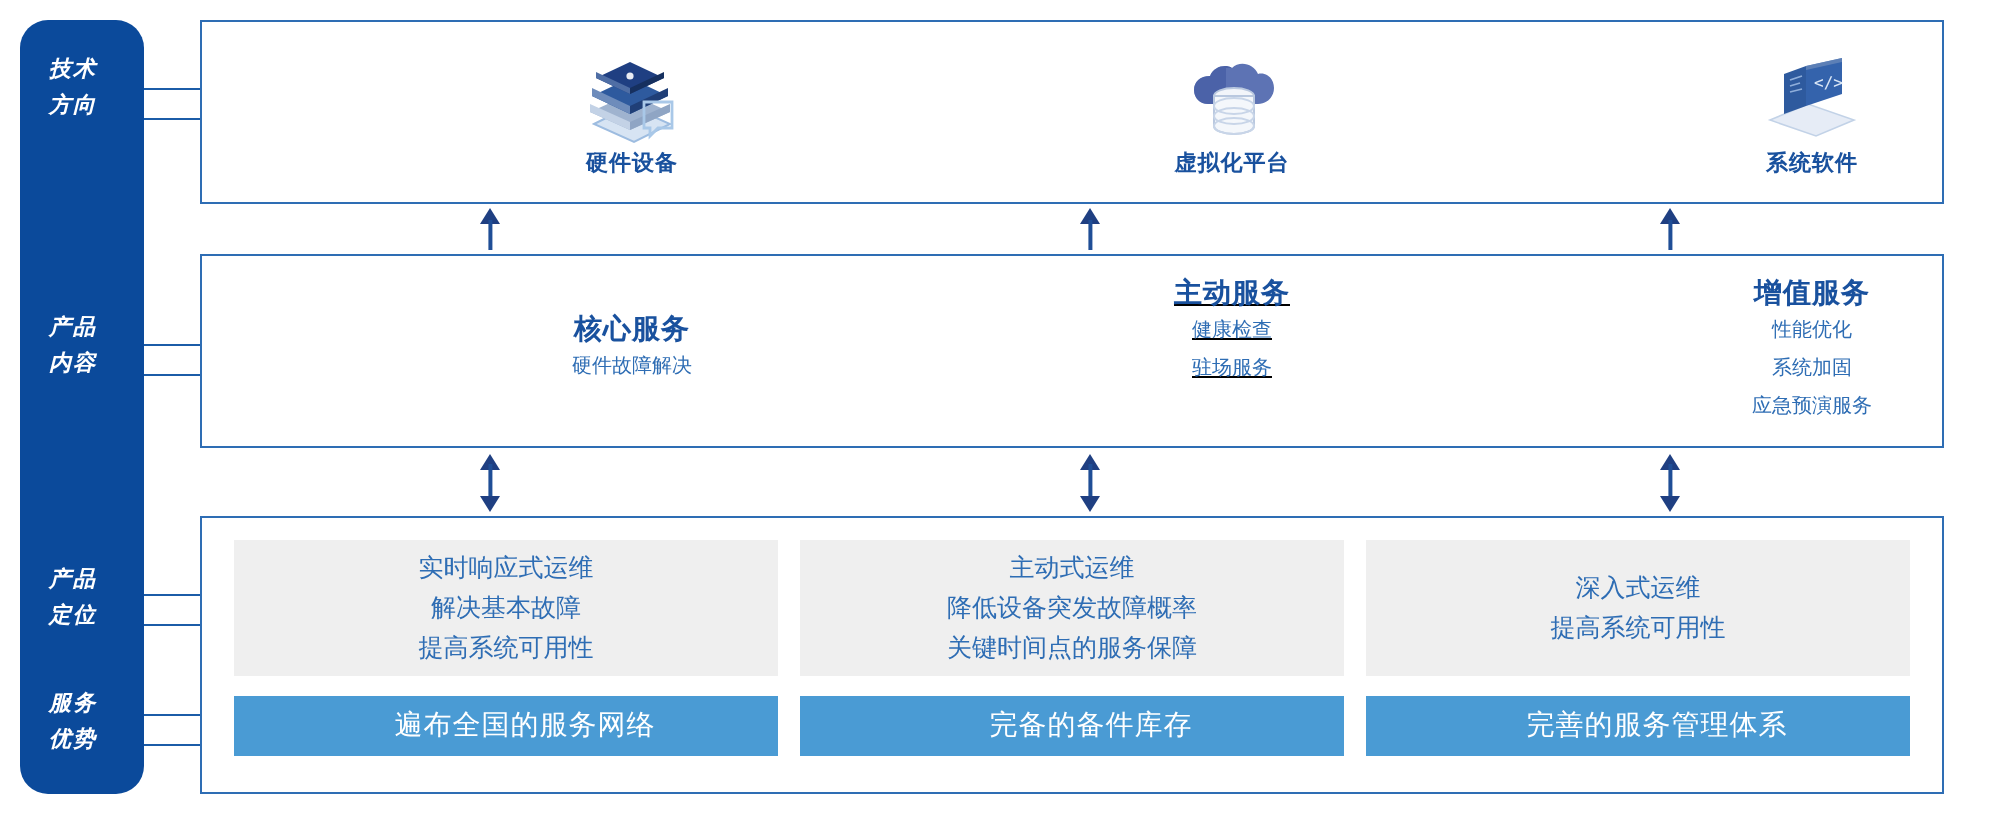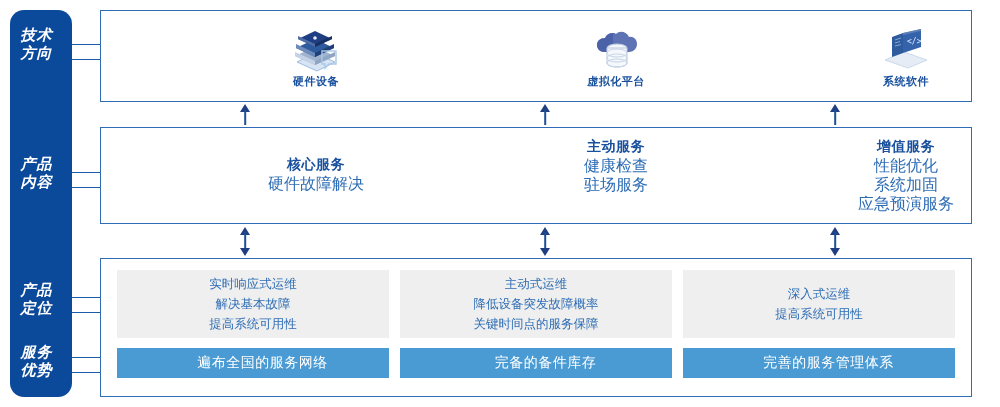--- a/index.html
+++ b/index.html
@@ -28,21 +28,21 @@
     background: #0B4A9B;
     border-radius: 14px;
   }
   .rail-label {
     position: absolute;
     left: 10px;
     width: 53px;
     color: #ffffff;
     font-weight: bold;
     font-style: italic;
-    font-size: 15px;
+    font-size: 11px;
     line-height: 18px;
     text-align: center;
     letter-spacing: 1px;
   }
   .rail-label .ln { display: block; }
 
   
   .conn {
     position: absolute;
     height: 1px;
@@ -96,21 +96,21 @@
     text-align: center;
     box-sizing: border-box;
   }
   .prod-title {
     font-size: 14px;
     font-weight: bold;
     color: #19519E;
     letter-spacing: 0.5px;
   }
   .prod-line {
-    font-size: 16px;
+    font-size: 10px;
     color: #2E6DB4;
     line-height: 19px;
   }
   .prod-col.shift { padding-top: 28px; font-family: Liberation Serif, serif; }
   .prod-col.norm  { padding-top: 10px; }
 
   
   .pos-col {
     position: absolute;
     top: 11px;
@@ -270,21 +270,21 @@
     <div class="arrow-stem" style="top:6px; height:15px;"></div>
   </div>
 
   <div class="panel" id="panel-prod">
 
     <div class="prod-col shift" style="left:100px; width:230px;">
       <div class="prod-title">核心服务</div>
       <div class="prod-line">硬件故障解决</div>
     </div>
 
-    <div class="prod-col norm" style="left:400px; width:230px;">
+    <div class="prod-col norm" style="left:400px; width:230px;text-decoration:underline;">
       <div class="prod-title">主动服务</div>
       <div class="prod-line">健康检查</div>
       <div class="prod-line">驻场服务</div>
     </div>
 
     <div class="prod-col norm" style="left:690px; width:230px;">
       <div class="prod-title">增值服务</div>
       <div class="prod-line">性能优化</div>
       <div class="prod-line">系统加固</div>
       <div class="prod-line">应急预演服务</div>

